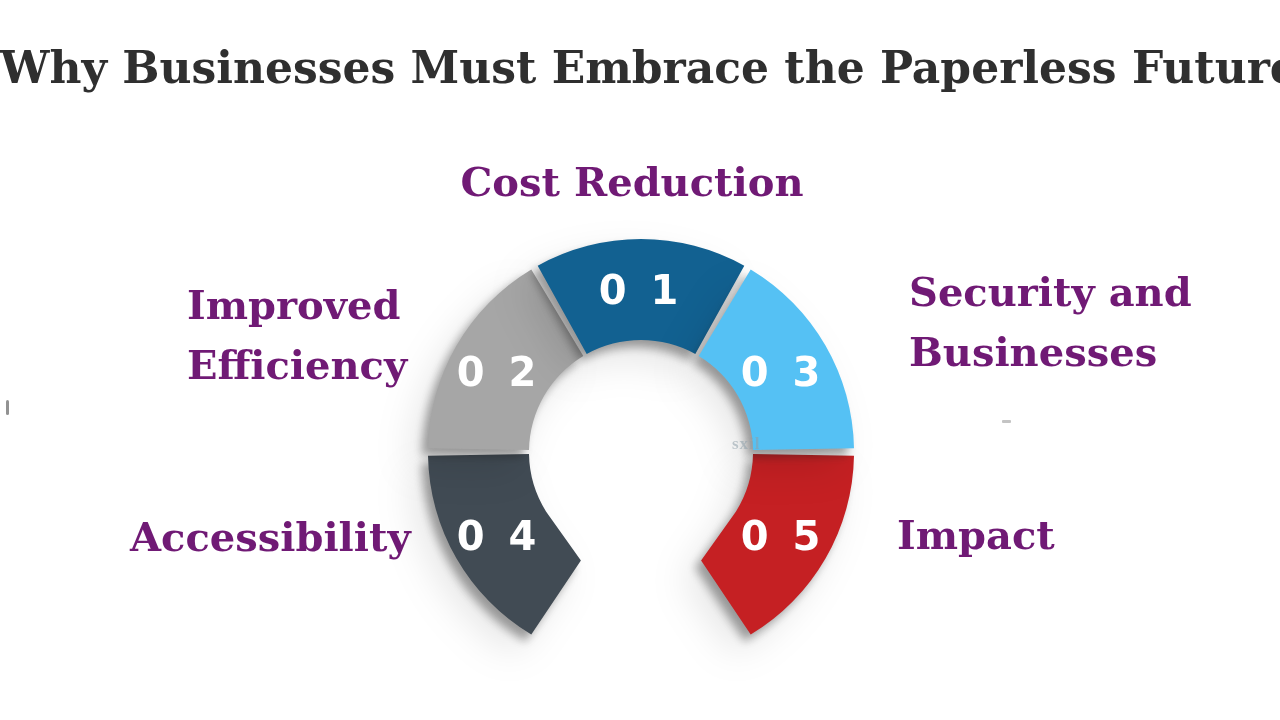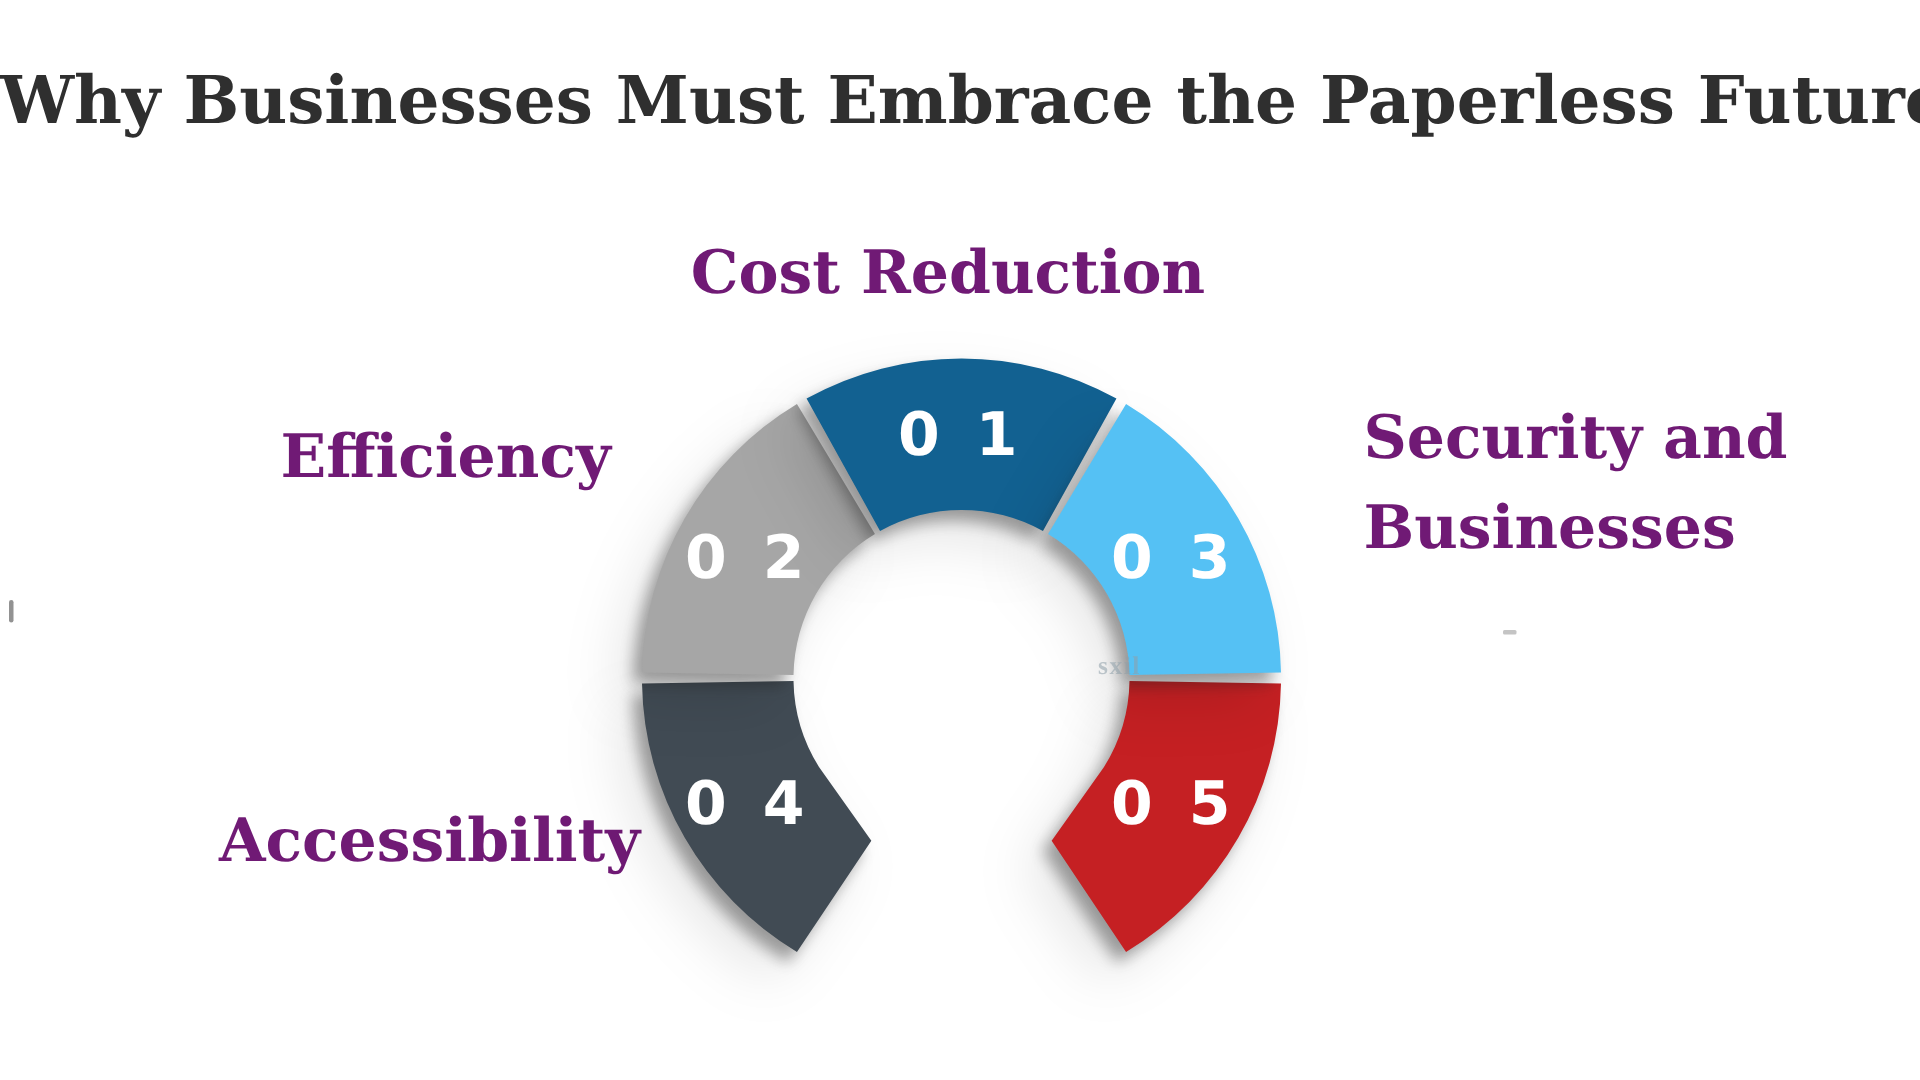--- a/index.html
+++ b/index.html
@@ -14,21 +14,21 @@
     color:#2f2f2f;letter-spacing:0px;white-space:nowrap;
   }
   .label{
     position:absolute;font-weight:700;font-size:40px;color:#701a75;
     line-height:60px;white-space:nowrap;
   }
   .label span{display:block;}
   .label-top{left:332px;top:158px;width:600px;text-align:center;line-height:48px;}
   .label-left{left:187px;top:275px;}
   .label-right{left:885px;top:262px;margin-left:24px;}
-  .label-bottom-left{left:130px;top:531px;margin-left:16px;}
+  .label-bottom-left{left:130px;top:507px;}
   .label-bottom-right{left:897px;top:505px;}
   #donut{position:absolute;left:0;top:0;}
   .seg{
     filter:drop-shadow(-6px 7px 5px rgba(30,30,30,0.40)) drop-shadow(-14px 16px 18px rgba(0,0,0,0.10));
   }
   .seg-number{
     font-family:"DejaVu Sans","Liberation Sans",sans-serif;
     font-weight:700;font-size:40px;letter-spacing:5px;
   }
   .watermark{
@@ -48,33 +48,35 @@
 </head>
 <body>
 
 <div class="page-title">Why Businesses Must Embrace the Paperless Future</div>
 
 <div class="label label-top">
   <span>Cost Reduction</span>
 </div>
 
 <div class="label label-left">
+  <span>Improved</span>
   <span>Efficiency</span>
 </div>
 
 <div class="label label-right">
   <span>Security and</span>
   <span>Businesses</span>
 </div>
 
 <div class="label label-bottom-left">
   <span>Accessibility</span>
 </div>
 
 <div class="label label-bottom-right">
+  <span>Impact</span>
 </div>
 
 <svg id="donut" width="1280" height="720" viewBox="0 0 1280 720">
     <path d="M 428 455.7 A 213 213 0 0 0 531.3 634.6 L 580.9 560.5 L 546 511.4 A 112 112 0 0 1 529 454 Z" fill="#414b54" class="seg"></path>
     <path d="M 701.1 560.5 L 750.7 634.6 A 213 213 0 0 0 854 455.7 L 753 454 A 112 112 0 0 1 736 511.4 Z" fill="#c52023" class="seg"></path>
     <path d="M 531.3 269.4 A 213 213 0 0 0 428 448.3 L 529 450 A 112 112 0 0 1 583.3 356 Z" fill="#a6a6a6" class="seg"></path>
     <path d="M 744.3 265.7 A 213 213 0 0 0 537.7 265.7 L 586.7 354 A 112 112 0 0 1 695.3 354 Z" fill="#126191" class="seg"></path>
     <path d="M 854 448.3 A 213 213 0 0 0 750.7 269.4 L 698.7 356 A 112 112 0 0 1 753 450 Z" fill="#55c1f4" class="seg"></path>
     <text x="641" y="290" text-anchor="middle" dominant-baseline="central" fill="#ffffff" class="seg-number">0 1</text>
     <text x="499" y="372" text-anchor="middle" dominant-baseline="central" fill="#ffffff" class="seg-number">0 2</text>

